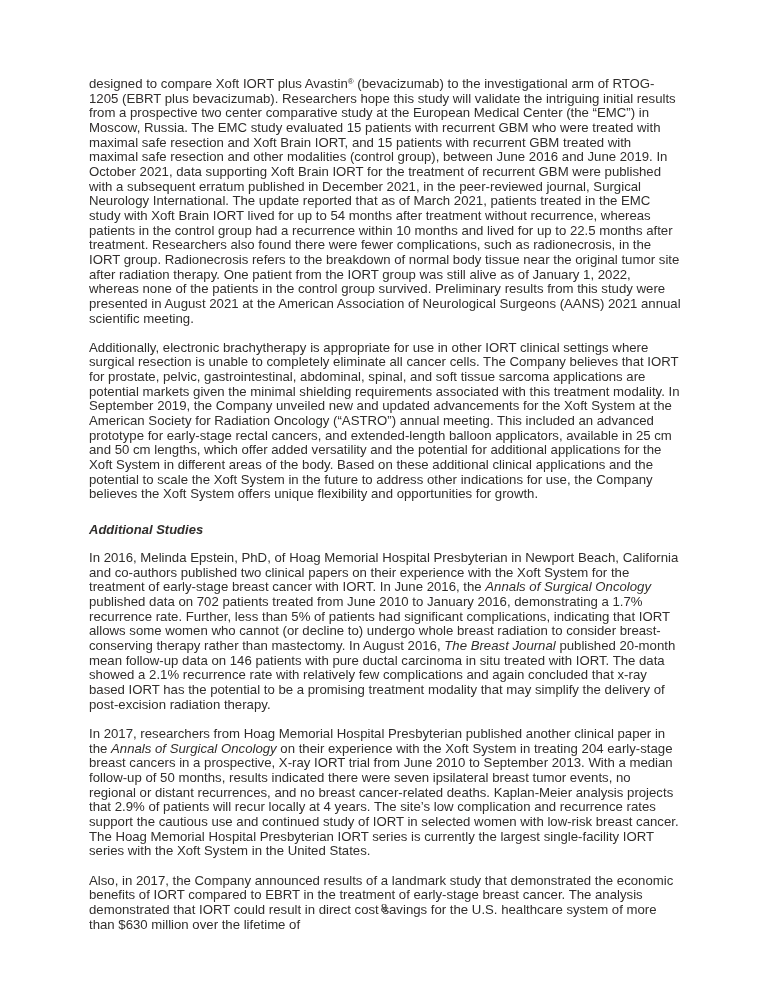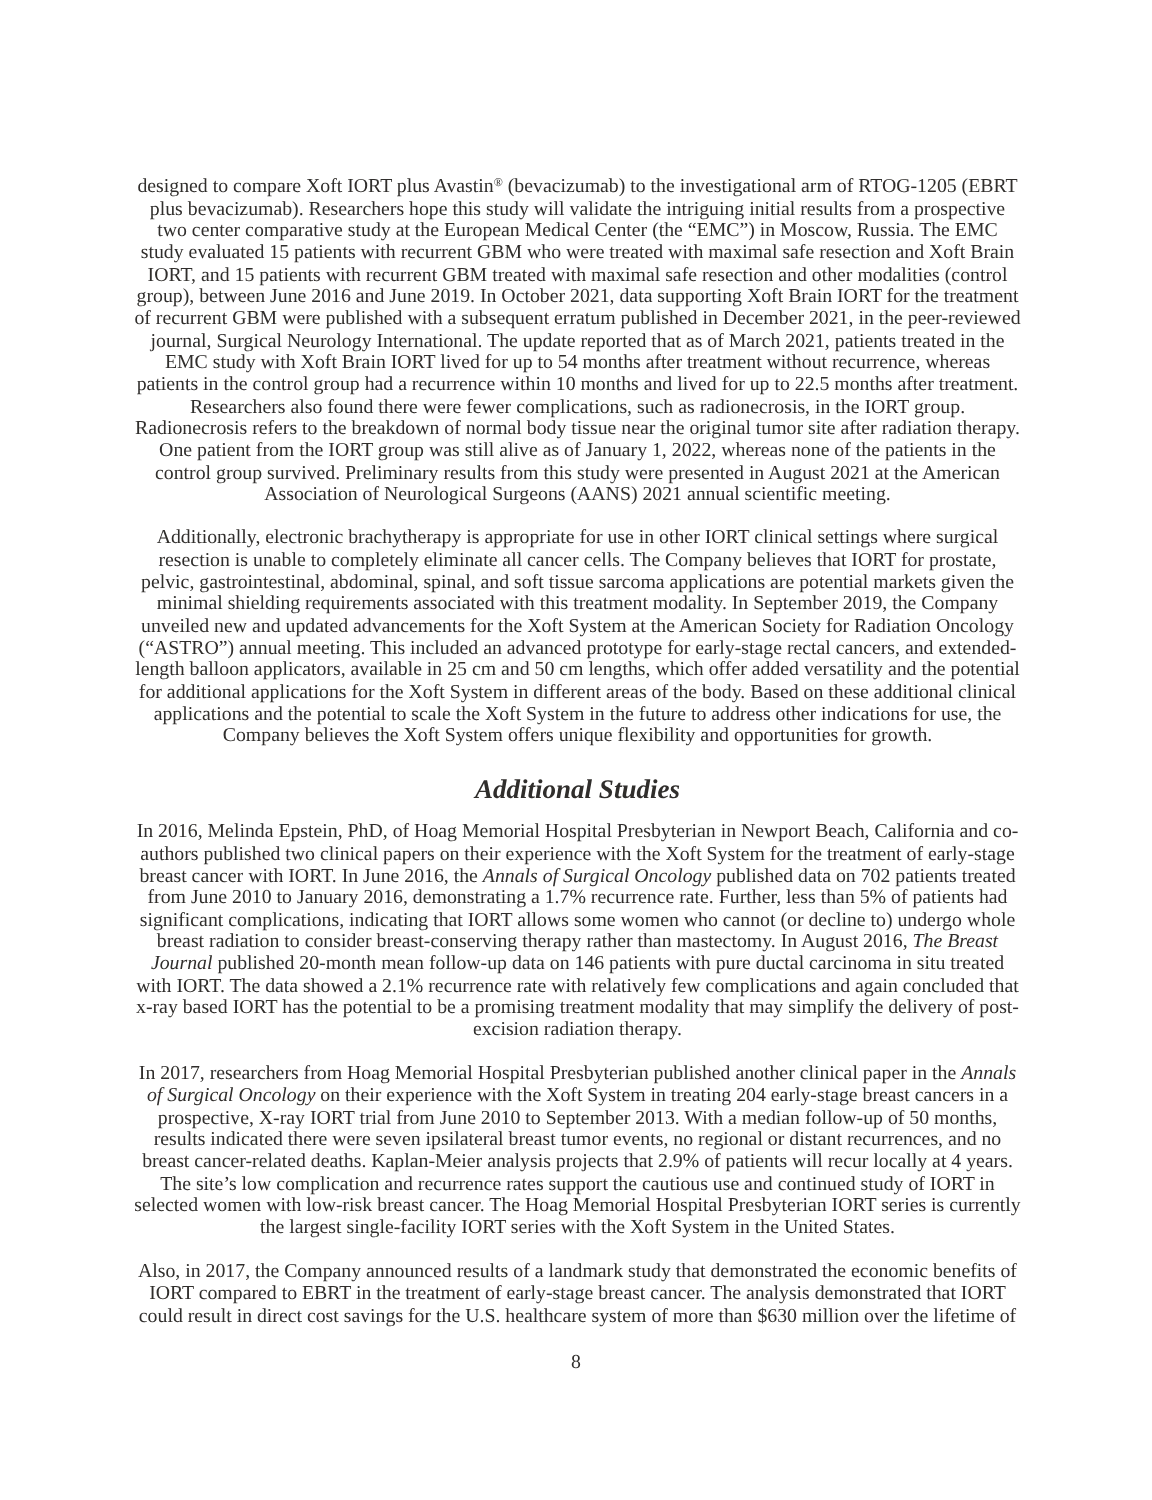--- a/index.html
+++ b/index.html
@@ -12,33 +12,32 @@
     width: 768px;
     height: 1000px;
     background: #ffffff;
     overflow: hidden;
   }
   .content {
     position: absolute;
     left: 89px;
     top: 77px;
     width: 592px;
-    font-family: Liberation Serif, serif;
+    font-family: Liberation Sans, sans-serif;
     font-size: 13.2px;
     line-height: 14.65px;
     color: #302e2c;
-    text-align: center;
-    margin-top: 40px;
+    text-align: left;
   }
   .para {
     margin: 0 0 14.65px 0;
   }
   .heading {
     font-family: inherit;
-    font-size: 18px;
+    font-size: 13px;
     line-height: 14.65px;
     font-weight: 700;
     font-style: italic;
     margin: 21px 0 13.5px 0;
   }
   .para i {
     font-style: italic;
   }
   .para sup {
     font-size: 8px;

